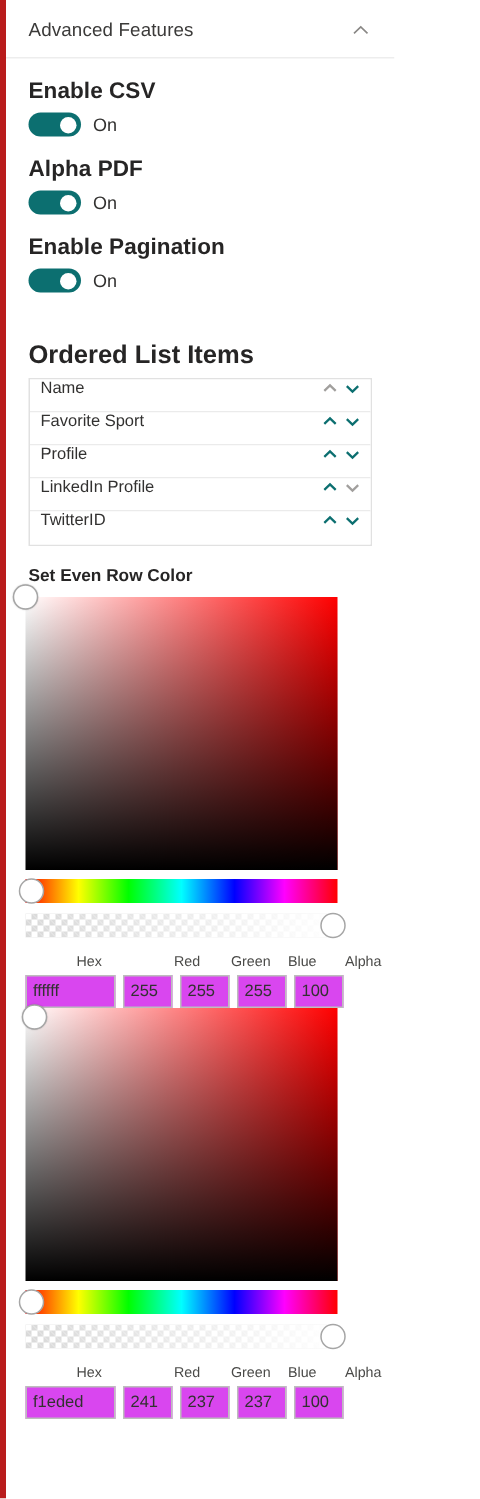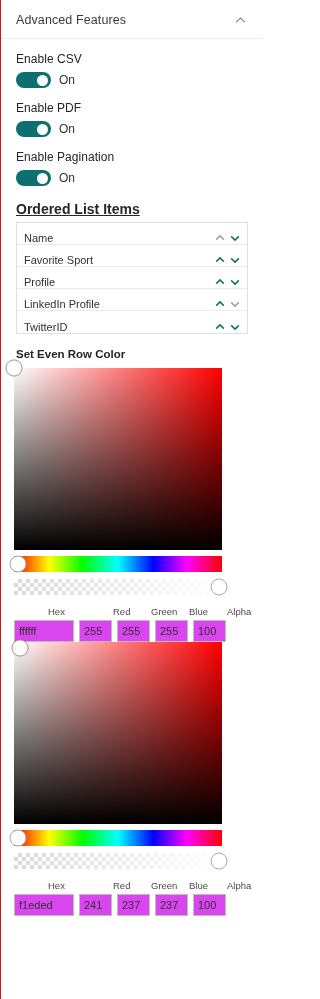--- a/index.html
+++ b/index.html
@@ -8,21 +8,21 @@
     width: 263px; height: 999px;
     background: #ffffff;
     font-family: "Liberation Sans", sans-serif;
     overflow: hidden;
   }
 
   .panel {
     position: relative;
     width: 263px; height: 999px;
     background: #ffffff;
-    border-left: 1px solid #b91c1c;
+    border-left: 4px solid #b91c1c;
     padding: 0;
   }
 
   
   .section-header {
     display: flex;
     align-items: center;
     justify-content: space-between;
     padding: 13px 16px 11px 15px;
     border-bottom: 1px solid #ededed;
@@ -30,22 +30,22 @@
   .section-header-title {
     font-size: 12.5px;
     color: #3b3a39;
     letter-spacing: .1px;
   }
   .chevron-up-icon { width: 13px; height: 13px; display: block; }
 
   
   .field-block { padding: 0 15px; }
   .field-label {
-    font-size: 12px;
-    font-weight: normal;
+    font-size: 15px;
+    font-weight: bold;
     color: #262525;
     margin: 13px 0 6px 0;
     letter-spacing: .05px;
   }
   .toggle-row { display: flex; align-items: center; gap: 8px; margin-bottom: 2px; }
   .toggle {
     width: 35px; height: 16px;
     border-radius: 9px;
     background: #0c6f70;
     position: relative;
@@ -56,33 +56,32 @@
     position: absolute;
     top: 2.5px; right: 3px;
     width: 11px; height: 11px;
     border-radius: 50%;
     background: #ffffff;
   }
   .toggle-state { font-size: 12px; color: #323130; }
 
   
   .list-label {
-    font-size: 14px;
+    font-size: 17px;
     font-weight: bold;
     color: #262525;
-    margin: 15px 0 5px 0;
-    text-decoration: underline;
+    margin: 32px 0 5px 0;
   }
   .ordered-list {
     border: 1px solid #e1e1e1;
     background: #fff;
   }
   .list-item {
     display: flex;
-    align-items: flex-end;
+    align-items: flex-start;
     justify-content: space-between;
     height: 22px;
     padding: 0 6px 0 7px;
     border-bottom: 1px solid #ebebeb;
     background: #fff;
   }
   .list-item:last-child { border-bottom: none; }
   .list-item-label {
     font-size: 11px;
     color: #323130;
@@ -207,21 +206,21 @@
   <div class="field-block">
 
     <div class="field-label">Enable CSV</div>
     <div class="toggle-row">
       <div class="toggle">
         <div class="knob"></div>
       </div>
       <span class="toggle-state">On</span>
     </div>
 
-    <div class="field-label">Enable PDF</div>
+    <div class="field-label">Alpha PDF</div>
     <div class="toggle-row">
       <div class="toggle">
         <div class="knob"></div>
       </div>
       <span class="toggle-state">On</span>
     </div>
 
     <div class="field-label">Enable Pagination</div>
     <div class="toggle-row">
       <div class="toggle">

